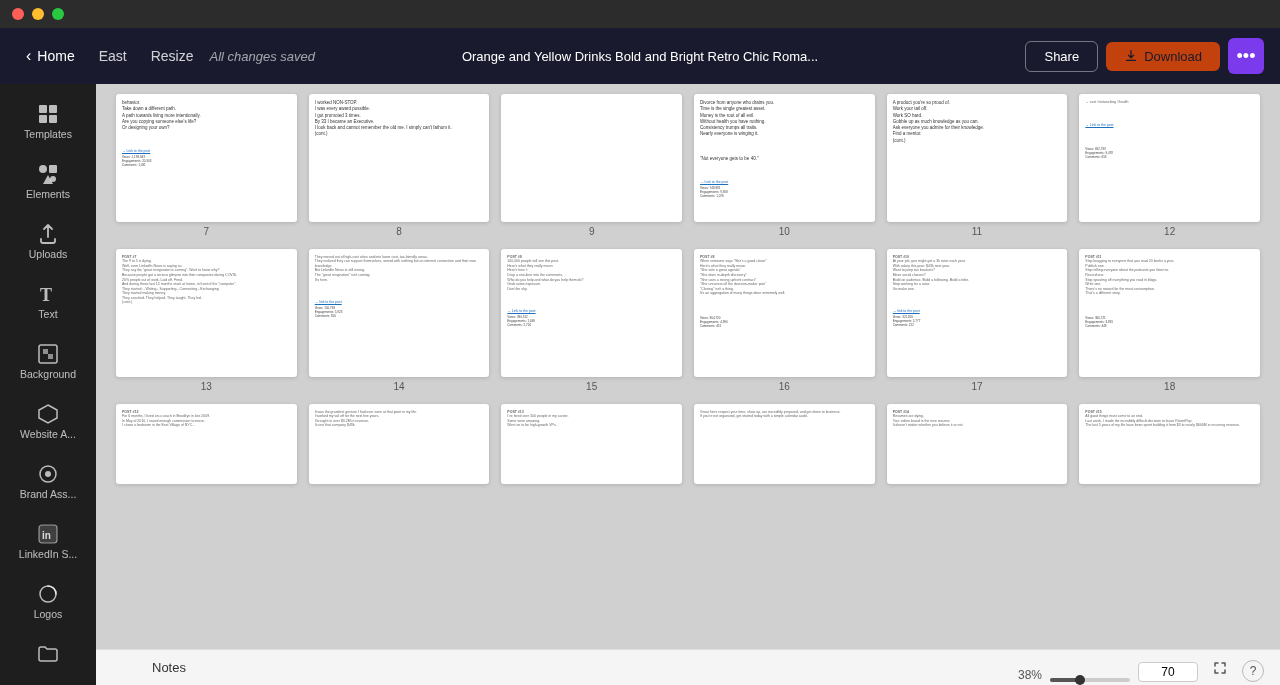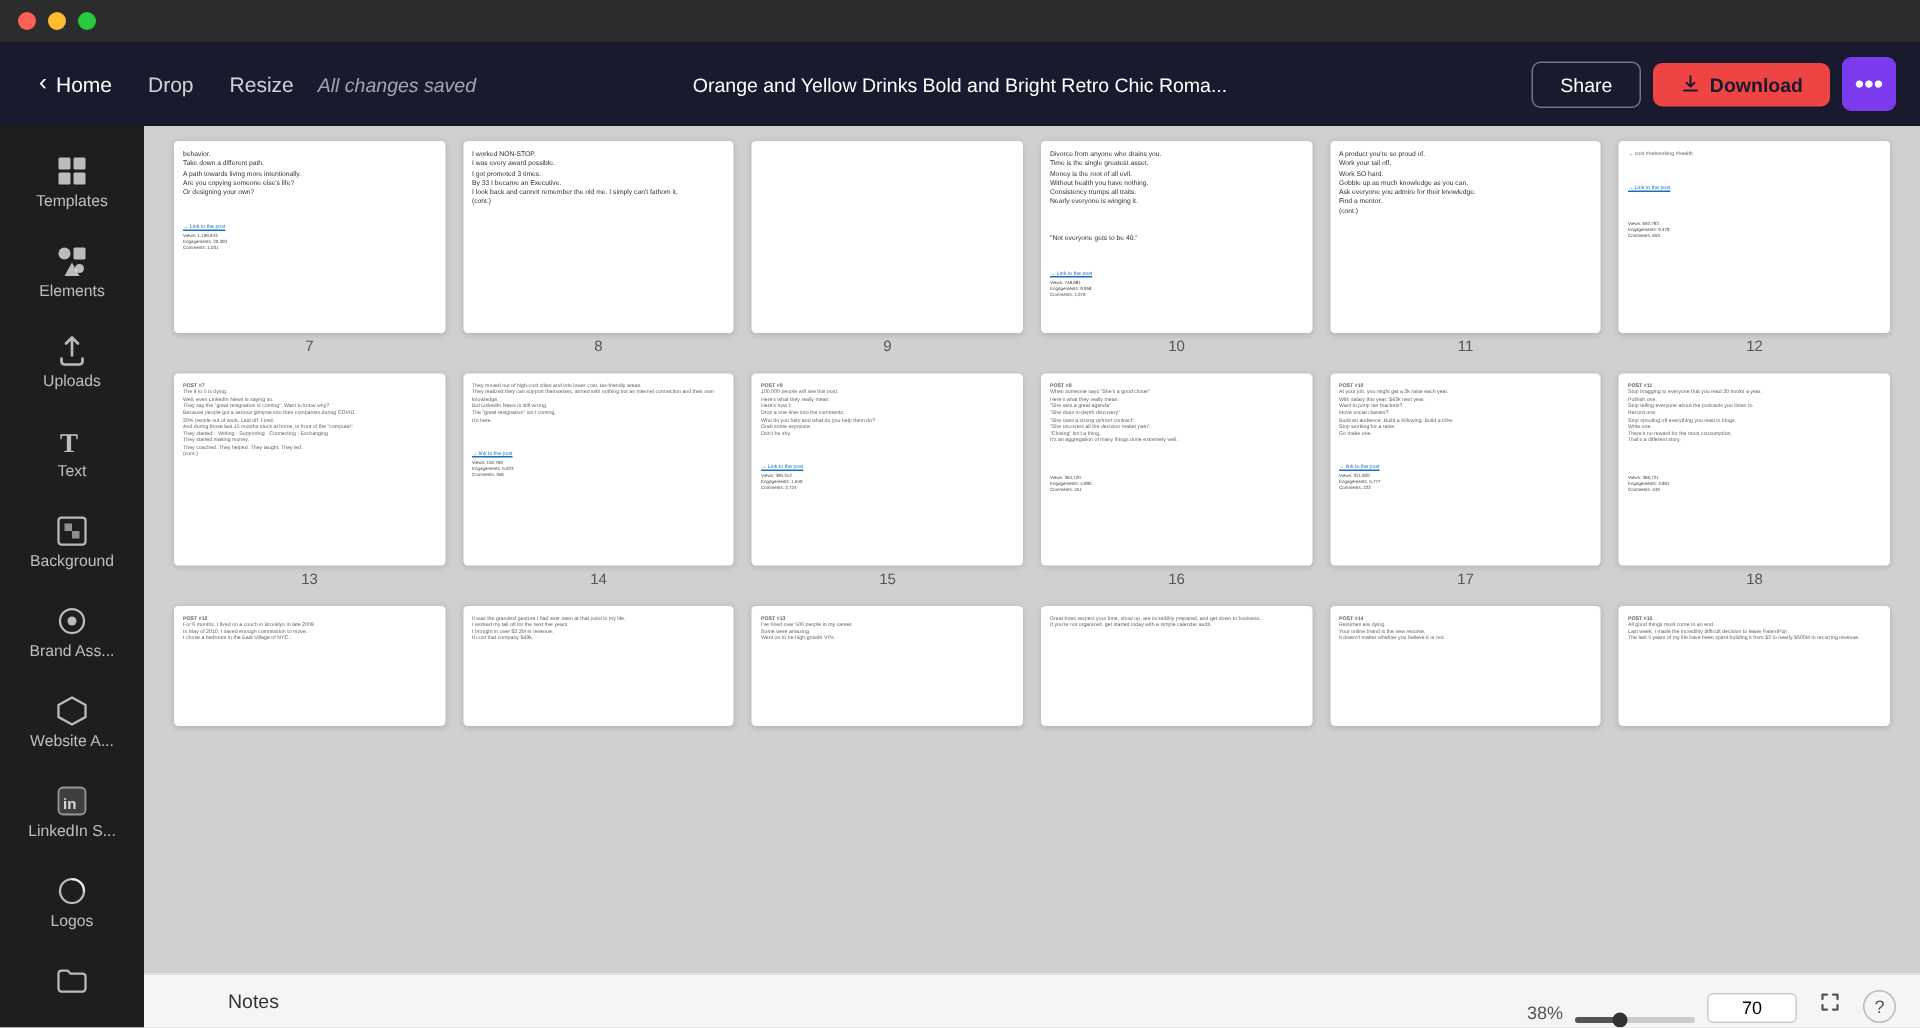--- a/index.html
+++ b/index.html
@@ -82,28 +82,28 @@
       background: transparent;
       border: 1px solid rgba(255,255,255,0.4);
       color: white;
       padding: 7px 18px;
       border-radius: 6px;
       font-size: 13px;
       cursor: pointer;
       font-weight: 500;
     }
     .btn-download {
-      background: #ef4444;
+      background: #c2410c;
       border: none;
       color: #1a1a2e;
       padding: 7px 18px;
       border-radius: 6px;
       font-size: 13px;
       cursor: pointer;
-      font-weight: 700;
+      font-weight: 400;
       display: flex;
       align-items: center;
       gap: 6px;
     }
     .btn-more {
       background: #7c3aed;
       border: none;
       color: white;
       width: 36px; height: 36px;
       border-radius: 6px;
@@ -302,21 +302,21 @@
   <div class="titlebar-btn min"></div>
   <div class="titlebar-btn max"></div>
 </div>
 
 <div class="topnav">
   <div class="topnav-left">
     <div class="topnav-home">
       <span style="font-size:16px;color:white;">‹</span>
       <span>Home</span>
     </div>
-    <span class="topnav-file">Drop</span>
+    <span class="topnav-file">East</span>
     <span class="topnav-resize">Resize</span>
     <span class="topnav-saved">All changes saved</span>
   </div>
   <div class="topnav-title">Orange and Yellow Drinks Bold and Bright Retro Chic Roma...</div>
   <div class="topnav-right">
     <button class="btn-share">Share</button>
     <button class="btn-download">
       <svg class="download-icon" viewBox="0 0 16 16" fill="none" xmlns="http://www.w3.org/2000/svg">
         <path d="M8 2v8M5 7l3 3 3-3M3 13h10" stroke="#1a1a2e" stroke-width="1.5" stroke-linecap="round" stroke-linejoin="round"></path>
       </svg>
@@ -373,33 +373,33 @@
             <rect x="3" y="3" width="18" height="18" rx="2" fill="none" stroke="rgba(255,255,255,0.7)" stroke-width="1.5"></rect>
             <rect x="7" y="7" width="5" height="5" fill="rgba(255,255,255,0.5)"></rect>
             <rect x="12" y="12" width="5" height="5" fill="rgba(255,255,255,0.5)"></rect>
           </svg>
       </div>
       <span class="sidebar-label">Background</span>
     </div>
     <div class="sidebar-item">
       <div class="sidebar-icon">
         <svg width="24" height="24" viewBox="0 0 24 24" fill="none">
+            <polygon points="12,3 21,8 21,16 12,21 3,16 3,8" fill="none" stroke="rgba(255,255,255,0.7)" stroke-width="1.5"></polygon>
+          </svg>
+      </div>
+      <span class="sidebar-label">Website A...</span>
+    </div>
+    <div class="sidebar-item">
+      <div class="sidebar-icon">
+        <svg width="24" height="24" viewBox="0 0 24 24" fill="none">
             <circle cx="12" cy="12" r="8" fill="none" stroke="rgba(255,255,255,0.7)" stroke-width="1.5"></circle>
             <circle cx="12" cy="12" r="3" fill="rgba(255,255,255,0.7)"></circle>
           </svg>
       </div>
       <span class="sidebar-label">Brand Ass...</span>
-    </div>
-    <div class="sidebar-item">
-      <div class="sidebar-icon">
-        <svg width="24" height="24" viewBox="0 0 24 24" fill="none">
-            <polygon points="12,3 21,8 21,16 12,21 3,16 3,8" fill="none" stroke="rgba(255,255,255,0.7)" stroke-width="1.5"></polygon>
-          </svg>
-      </div>
-      <span class="sidebar-label">Website A...</span>
     </div>
     <div class="sidebar-item">
       <div class="sidebar-icon">
         <svg width="24" height="24" viewBox="0 0 24 24" fill="none">
             <rect x="3" y="3" width="18" height="18" rx="3" fill="rgba(255,255,255,0.15)" stroke="rgba(255,255,255,0.5)" stroke-width="1.2"></rect>
             <text x="6" y="17" font-size="10" font-weight="bold" fill="rgba(255,255,255,0.8)" font-family="sans-serif">in</text>
           </svg>
       </div>
       <span class="sidebar-label">LinkedIn S...</span>
     </div>

